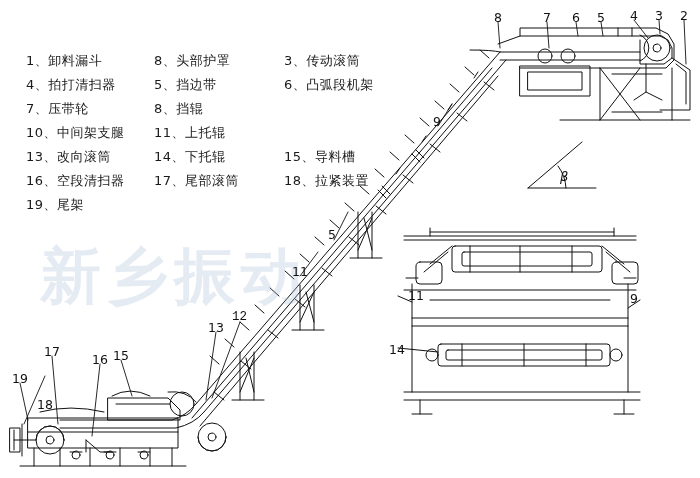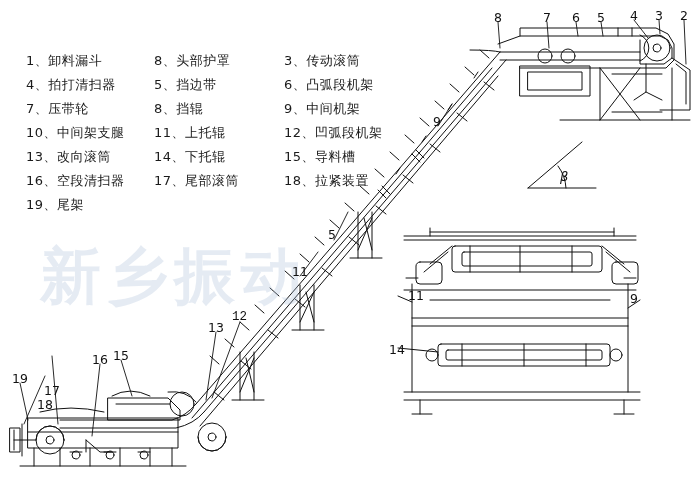--- a/index.html
+++ b/index.html
@@ -255,26 +255,24 @@
       <span class="legend-item legend-col-3">3、传动滚筒</span>
     </div>
     <div class="legend-row">
       <span class="legend-item legend-col-1">4、拍打清扫器</span>
       <span class="legend-item legend-col-2">5、挡边带</span>
       <span class="legend-item legend-col-3">6、凸弧段机架</span>
     </div>
     <div class="legend-row">
       <span class="legend-item legend-col-1">7、压带轮</span>
       <span class="legend-item legend-col-2">8、挡辊</span>
-      <span class="legend-item legend-col-3">9、中间机架</span>
     </div>
     <div class="legend-row">
       <span class="legend-item legend-col-1">10、中间架支腿</span>
       <span class="legend-item legend-col-2">11、上托辊</span>
-      <span class="legend-item legend-col-3">12、凹弧段机架</span>
     </div>
     <div class="legend-row">
       <span class="legend-item legend-col-1">13、改向滚筒</span>
       <span class="legend-item legend-col-2">14、下托辊</span>
       <span class="legend-item legend-col-3">15、导料槽</span>
     </div>
     <div class="legend-row">
       <span class="legend-item legend-col-1">16、空段清扫器</span>
       <span class="legend-item legend-col-2">17、尾部滚筒</span>
       <span class="legend-item legend-col-3">18、拉紧装置</span>
@@ -293,21 +291,21 @@
       <div class="callout" style="left: 655px; top: 8px;">3</div>
       <div class="callout" style="left: 680px; top: 8px;">2</div>
       <div class="callout" style="left: 433px; top: 114px;">9</div>
       <div class="callout" style="left: 328px; top: 227px;">5</div>
       <div class="callout" style="left: 292px; top: 264px;">11</div>
       <div class="callout" style="left: 408px; top: 288px;">11</div>
       <div class="callout" style="left: 630px; top: 291px;">9</div>
       <div class="callout" style="left: 389px; top: 342px;">14</div>
       <div class="callout" style="left: 208px; top: 320px;">13</div>
       <div class="callout" style="left: 232px; top: 310px; font-family: Liberation Mono, monospace;">12</div>
-      <div class="callout" style="left: 44px; top: 344px; margin-top: 39px;">17</div>
+      <div class="callout" style="left: 44px; top: 344px;">17</div>
       <div class="callout" style="left: 92px; top: 352px;">16</div>
       <div class="callout" style="left: 113px; top: 348px;">15</div>
       <div class="callout" style="left: 12px; top: 371px;">19</div>
       <div class="callout" style="left: 37px; top: 364px; margin-top: 33px;">18</div>
     </div>
 
   <div class="beta-label" style="left: 560px; top: 169px;">β</div>
 
 </div>
 

